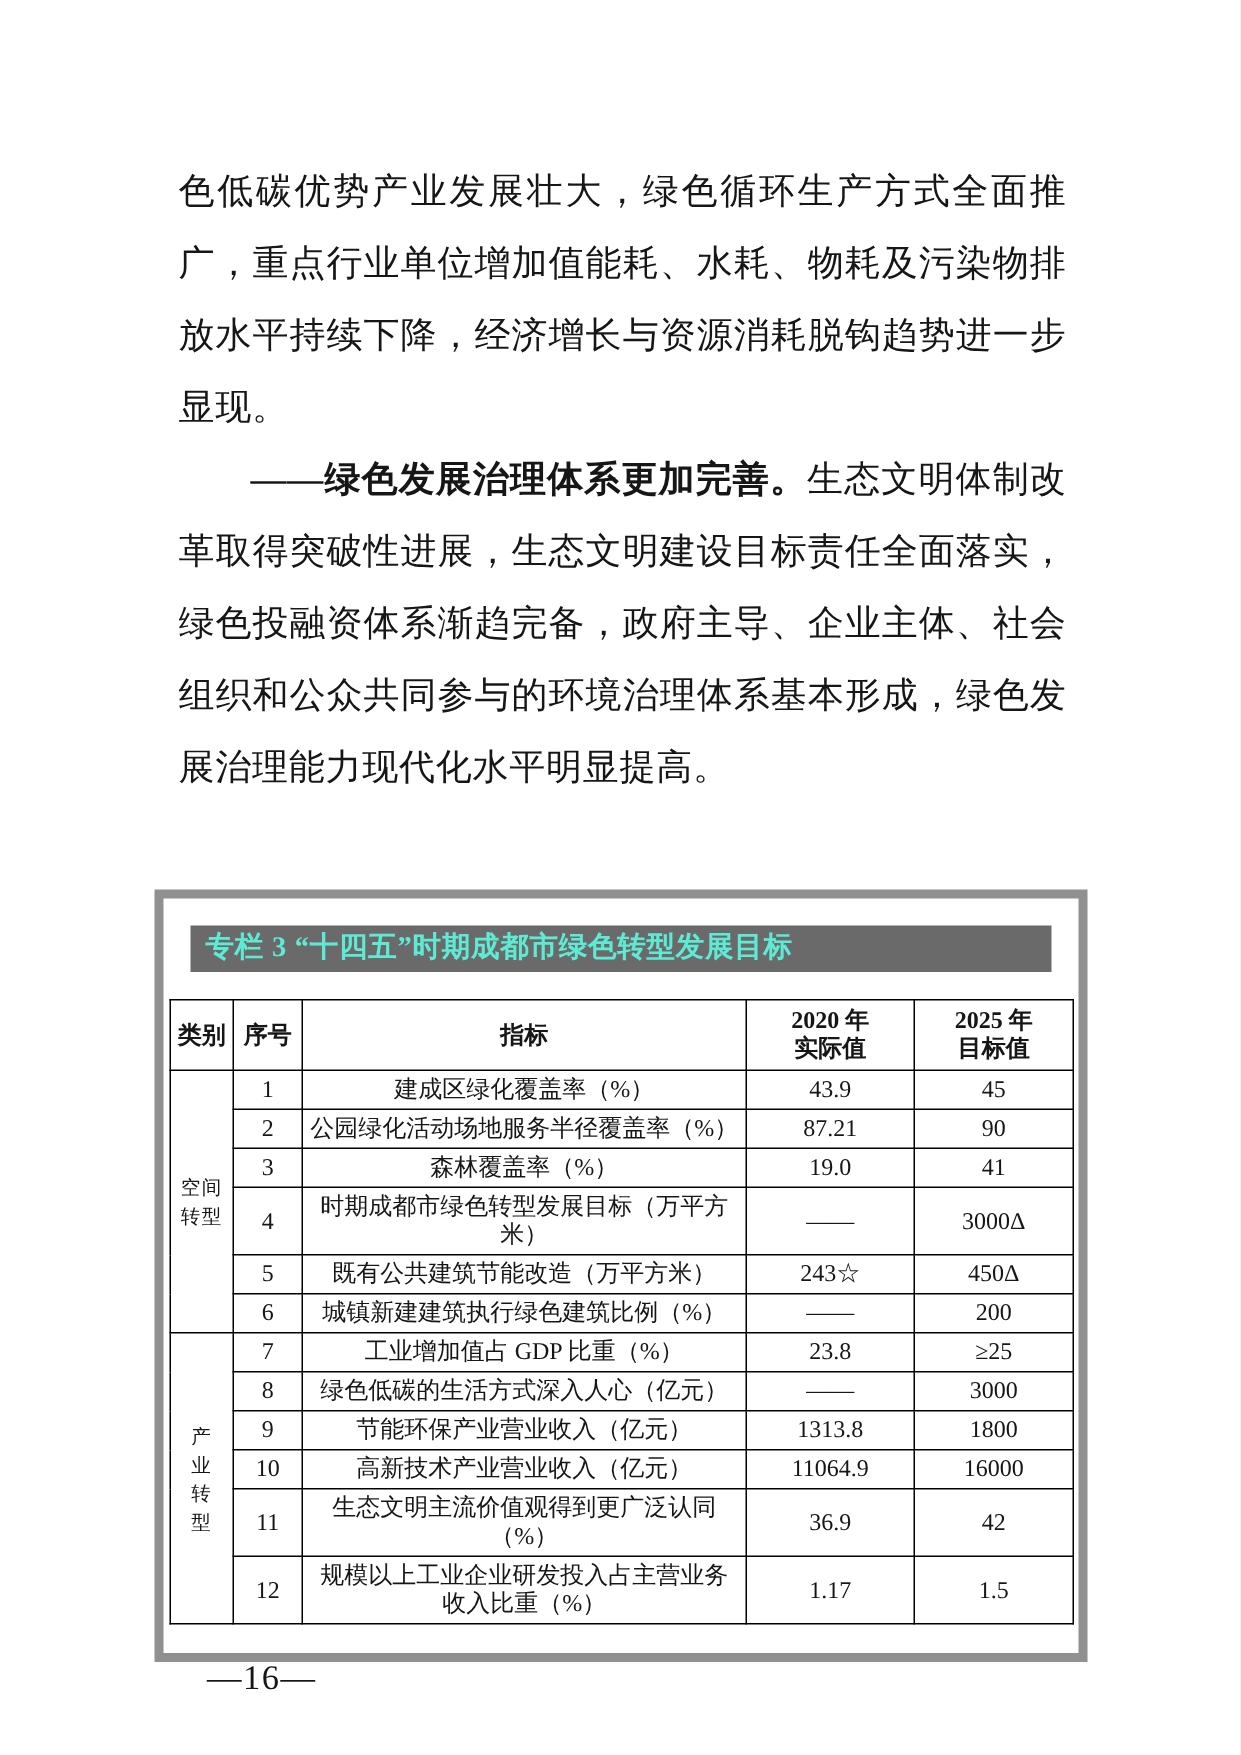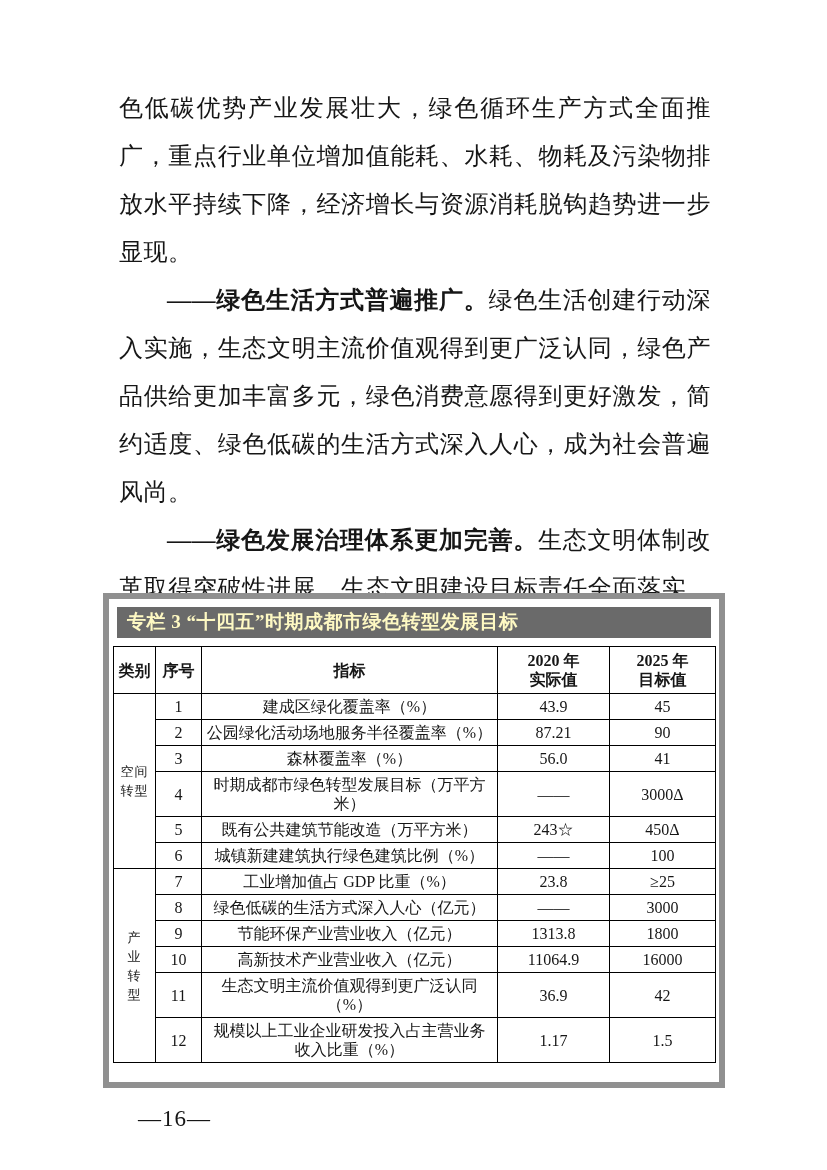--- a/index.html
+++ b/index.html
@@ -8,21 +8,21 @@
     width:827px;height:1170px;
     margin:0 auto;
     background:#ffffff;
     font-family:"Liberation Serif","DejaVu Serif",serif;
     color:#161616;
     overflow:hidden;
   }
   
   .content{
     position:absolute;
-    left:119px;top:84px;width:592px;
+    left:119px;top:104px;width:592px;
   }
   p.body-par{
     margin:0;
     font-size:24px;
     line-height:48px;
     text-align:justify;
     text-justify:inter-character;
     letter-spacing:0.5px;
   }
   p.body-par.indent{text-indent:48px;}
@@ -31,23 +31,23 @@
   .box{
     position:absolute;
     left:103px;top:593px;width:622px;
     box-sizing:border-box;
     border:6px solid #909090;
     border-right-color:#7a7a7a;
     border-bottom-color:#6f6f6f;
     background:#ffffff;
   }
   .box-title{
-    margin:8px;
+    margin:18px;
     background:#6a6a6a;
-    color:#fef9c3;
+    color:#5eead4;
     font-weight:bold;
     font-size:19px;
     line-height:24px;
     padding:3px 10px 4px 10px;
     letter-spacing:0.5px;
   }
   table.goals{
     table-layout:fixed;
     border-collapse:collapse;
     width:602px;
@@ -82,21 +82,20 @@
     margin-top:24px;
   }
 </style>
 </head>
 <body>
 
 <div class="page">
 
   <div class="content">
     <p class="body-par"><b></b><span>色低碳优势产业发展壮大，绿色循环生产方式全面推广，重点行业单位增加值能耗、水耗、物耗及污染物排放水平持续下降，经济增长与资源消耗脱钩趋势进一步显现。</span></p>
-    <p class="body-par indent"><b>——绿色生活方式普遍推广。</b><span>绿色生活创建行动深入实施，生态文明主流价值观得到更广泛认同，绿色产品供给更加丰富多元，绿色消费意愿得到更好激发，简约适度、绿色低碳的生活方式深入人心，成为社会普遍风尚。</span></p>
     <p class="body-par indent"><b>——绿色发展治理体系更加完善。</b><span>生态文明体制改革取得突破性进展，生态文明建设目标责任全面落实，绿色投融资体系渐趋完备，政府主导、企业主体、社会组织和公众共同参与的环境治理体系基本形成，绿色发展治理能力现代化水平明显提高。</span></p>
   </div>
 
   <section class="box" style="border-color: rgb(144, 144, 144);">
     <div class="box-title" style="background: rgb(106, 106, 106);">专栏 3 “十四五”时期成都市绿色转型发展目标</div>
     <table class="goals">
       <colgroup>
         <col style="width:42px">
           <col style="width:46px">
           <col style="width:296px">
@@ -125,40 +124,40 @@
           </tr>
           <tr>
             <td class="no">2</td>
             <td>公园绿化活动场地服务半径覆盖率（%）</td>
             <td>87.21</td>
             <td>90</td>
           </tr>
           <tr>
             <td class="no">3</td>
             <td>森林覆盖率（%）</td>
-            <td>56.0</td>
+            <td>19.0</td>
             <td>41</td>
           </tr>
           <tr>
             <td class="no">4</td>
             <td>时期成都市绿色转型发展目标（万平方米）</td>
             <td>——</td>
             <td>3000Δ</td>
           </tr>
           <tr>
             <td class="no">5</td>
             <td>既有公共建筑节能改造（万平方米）</td>
             <td>243☆</td>
             <td>450Δ</td>
           </tr>
           <tr>
             <td class="no">6</td>
             <td>城镇新建建筑执行绿色建筑比例（%）</td>
             <td>——</td>
-            <td>100</td>
+            <td>200</td>
           </tr>
           <tr>
             <td rowspan="6" class="cat pre">产
 业
 转
 型</td>
             <td class="no">7</td>
             <td>工业增加值占 GDP 比重（%）</td>
             <td>23.8</td>
             <td>≥25</td>

